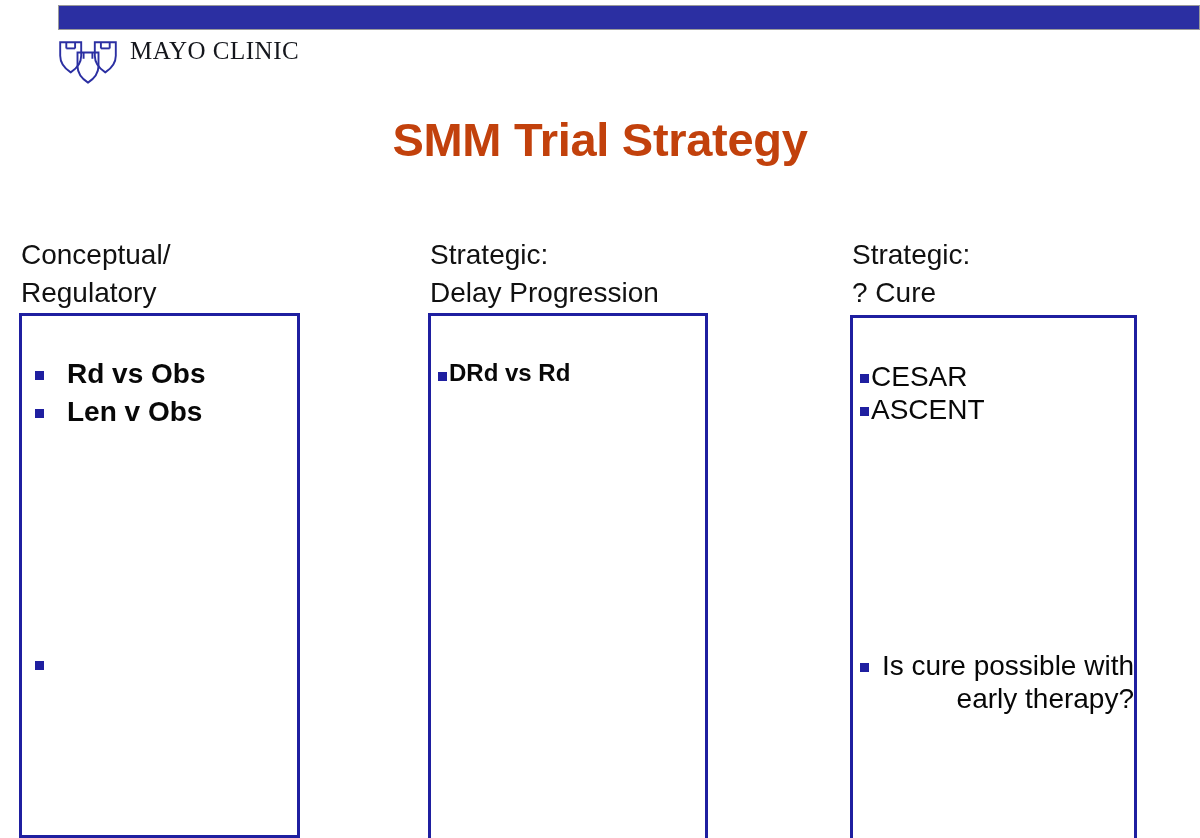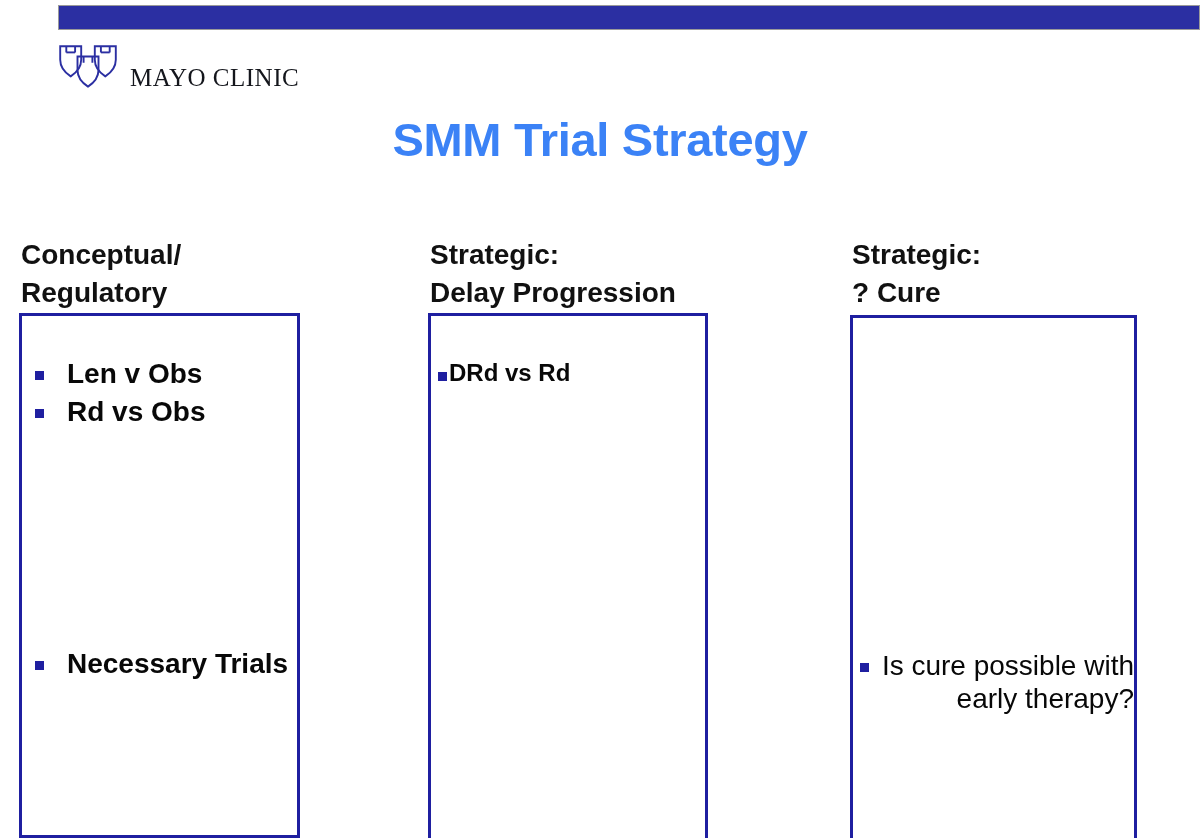--- a/index.html
+++ b/index.html
@@ -28,21 +28,21 @@
     box-sizing: border-box;
   }
 
   
   #brand {
     position: absolute;
     left: 57px;
     top: 38px;
     height: 52px;
     display: flex;
-    align-items: flex-end;
+    align-items: flex-start;
   }
   #brand-shields {
     width: 62px;
     height: 48px;
     display: block;
   }
   #brand-wordmark {
     font-family: "Liberation Serif", serif;
     font-size: 25px;
     letter-spacing: 0.5px;
@@ -54,35 +54,35 @@
 
   
   #slide-title {
     position: absolute;
     left: 0;
     top: 114px;
     width: 1200px;
     text-align: center;
     font-size: 47px;
     font-weight: bold;
-    color: #3b82f6;
+    color: #c2410c;
     letter-spacing: -0.3px;
     line-height: 1.1;
   }
 
   
   .column {
     position: absolute;
   }
   .col-header {
     position: absolute;
     top: 0;
     left: 2px;
     font-size: 28px;
-    font-weight: bold;
+    font-weight: normal;
     color: #111111;
     line-height: 1.36;
     white-space: pre-line;
   }
   .col-box {
     position: absolute;
     border: 3px solid #1F1FA0;
     background: transparent;
     box-sizing: border-box;
   }
@@ -182,31 +182,30 @@
 
 <div id="slide-title">SMM Trial Strategy</div>
 
 <div class="column" id="column-1">
   <div class="col-header">Conceptual/
 Regulatory</div>
   <div class="col-box">
     <div class="bullet-group" id="col1-group-top">
       <div class="bullet-item">
         <span class="bullet-mark"></span>
+        <span class="bullet-text">Rd vs Obs</span>
+      </div>
+      <div class="bullet-item">
+        <span class="bullet-mark"></span>
         <span class="bullet-text">Len v Obs</span>
       </div>
-      <div class="bullet-item">
-        <span class="bullet-mark"></span>
-        <span class="bullet-text">Rd vs Obs</span>
-      </div>
     </div>
     <div class="bullet-group" id="col1-group-bottom">
       <div class="bullet-item">
         <span class="bullet-mark"></span>
-        <span class="bullet-text">Necessary Trials</span>
       </div>
     </div>
   </div>
 </div>
 
 <div class="column" id="column-2">
   <div class="col-header">Strategic:
 Delay Progression</div>
   <div class="col-box">
     <div class="bullet-group" id="col2-group-top">
@@ -215,20 +214,30 @@
         <span class="bullet-text">DRd vs Rd</span>
       </div>
     </div>
   </div>
 </div>
 
 <div class="column" id="column-3">
   <div class="col-header">Strategic:
 ? Cure</div>
   <div class="col-box">
+    <div class="bullet-group" id="col3-group-top">
+      <div class="bullet-item">
+        <span class="bullet-mark"></span>
+        <span class="bullet-text">CESAR</span>
+      </div>
+      <div class="bullet-item">
+        <span class="bullet-mark"></span>
+        <span class="bullet-text">ASCENT</span>
+      </div>
+    </div>
     <div class="bullet-group" id="col3-group-bottom">
       <div class="bullet-item">
         <span class="bullet-mark"></span>
         <span class="bullet-text">Is cure possible with early therapy?</span>
       </div>
     </div>
   </div>
 </div>
 
 </body></html>

